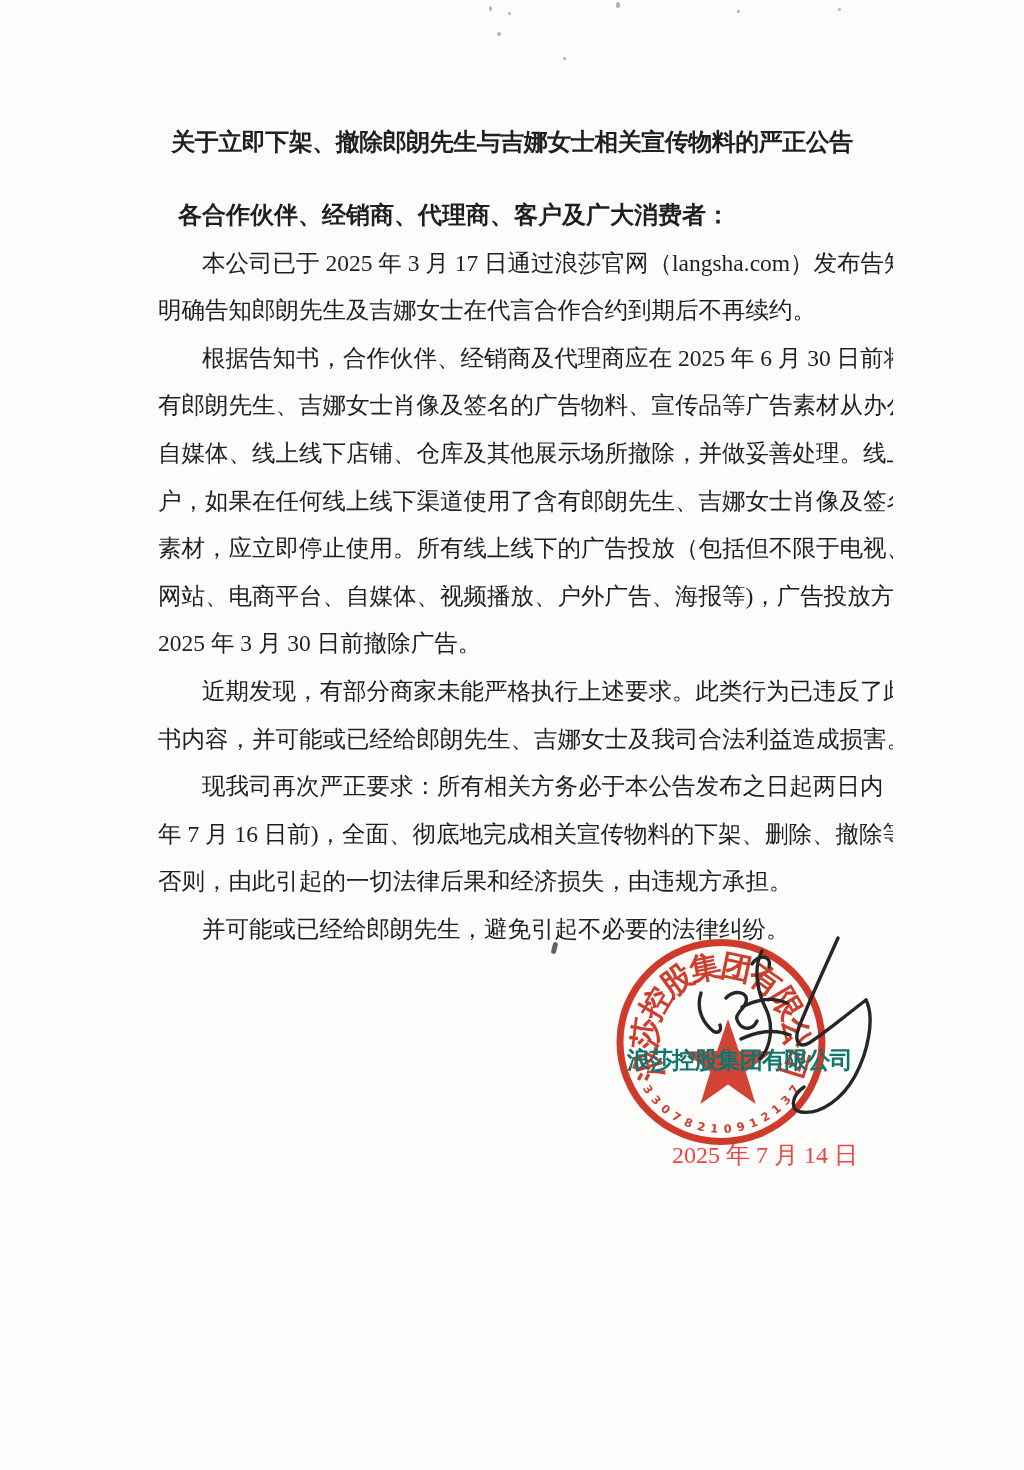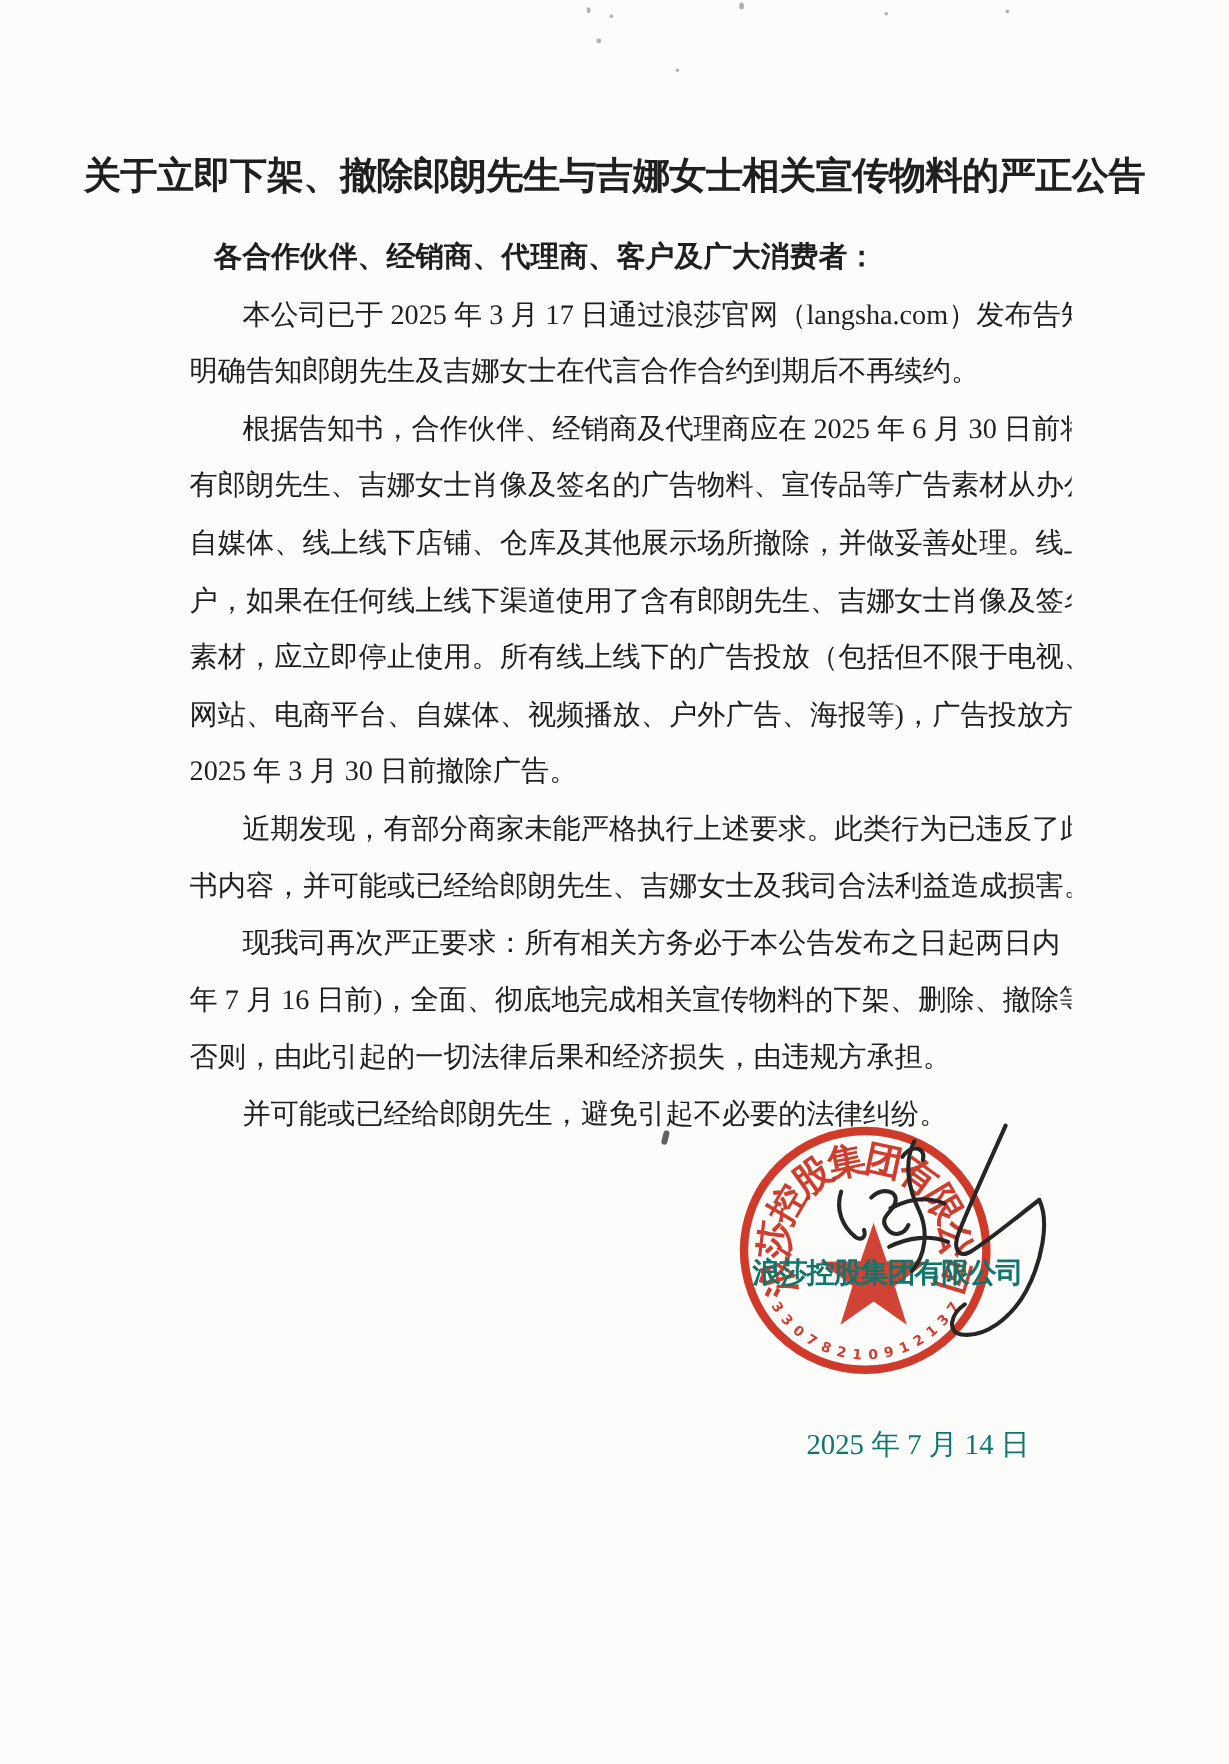--- a/index.html
+++ b/index.html
@@ -4,39 +4,39 @@
 <style>
   html,body { margin:0; padding:0; background:#ffffff; }
   .page {
     position:relative; width:1024px; height:1470px;
     background:#fcfcfa; overflow:hidden;
     font-family:"Liberation Serif","DejaVu Serif",serif;
     color:#1f1f1f;
   }
   .doc-title {
     position:absolute; left:0; right:0; top:126px;
-    text-align:center; font-size:31px; font-weight:bold;
+    text-align:center; font-size:24px; font-weight:bold;
     letter-spacing:-0.5px; white-space:nowrap;
   }
   .body-lines { position:absolute; left:158px; top:192px; width:735px; }
   .bline {
     height:47.6px; line-height:47.6px; font-size:23.5px;
     overflow:hidden; white-space:nowrap;
   }
   .bline.fill { text-align:justify; text-align-last:justify; }
   .bline.indent { text-indent:44px; }
   .bline.bold { font-weight:bold; font-size:24px;margin-left:20px; }
   .company-name {
     position:absolute; left:627px; top:1044px; z-index:3;
     font-size:23.5px; font-weight:bold; letter-spacing:-1px; color:#0f766e;
     white-space:nowrap;
   }
   .signoff-date {
-    position:absolute; left:672px; top:1188px; z-index:3;
-    font-size:24px; color:#0f766e; white-space:nowrap;
+    position:absolute; left:672px; top:1139px; z-index:3;
+    font-size:24px; color:#ef4444; white-space:nowrap;
   }
   .seal-svg { position:absolute; left:560px; top:895px; z-index:2; }
   .sig-svg  { position:absolute; left:560px; top:895px; z-index:4; }
   .speck { position:absolute; background:#555; border-radius:50%; opacity:.45; }
   .tickmark {
     position:absolute; left:552px; top:942px; width:5px; height:12px;
     background:#3a3a3a; border-radius:3px; transform:rotate(14deg); opacity:.8;
   }
 </style>
 </head>

